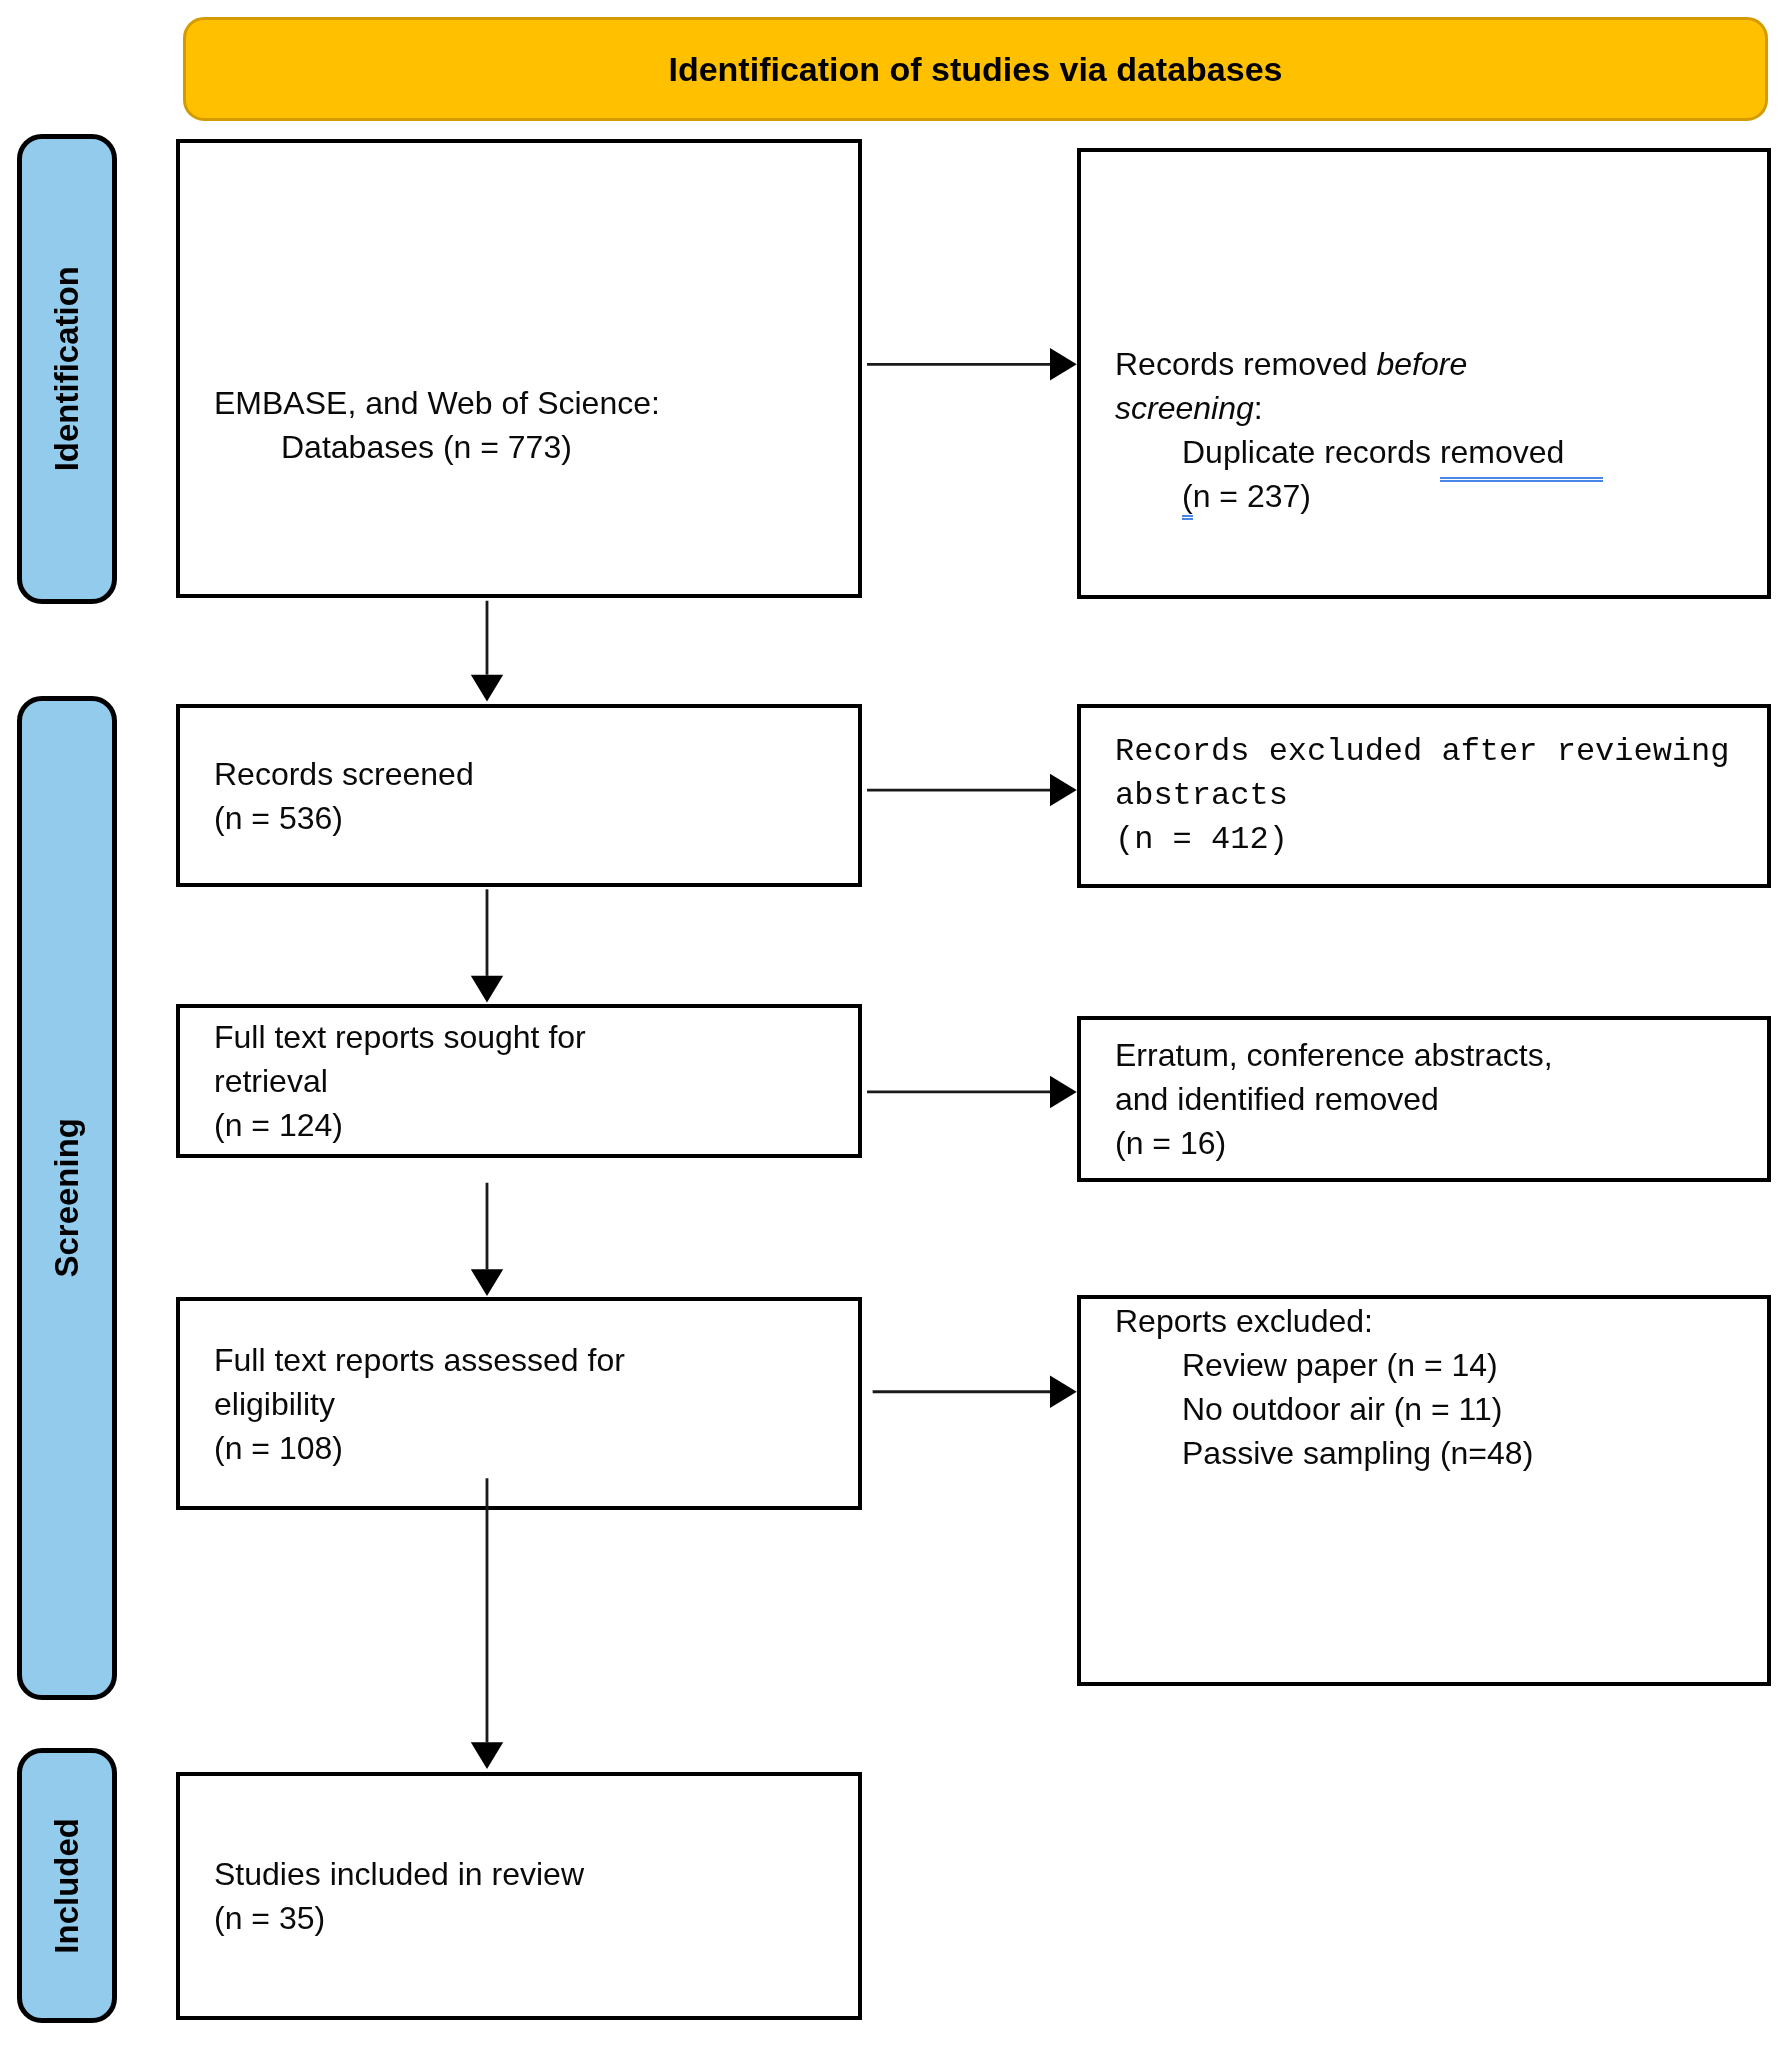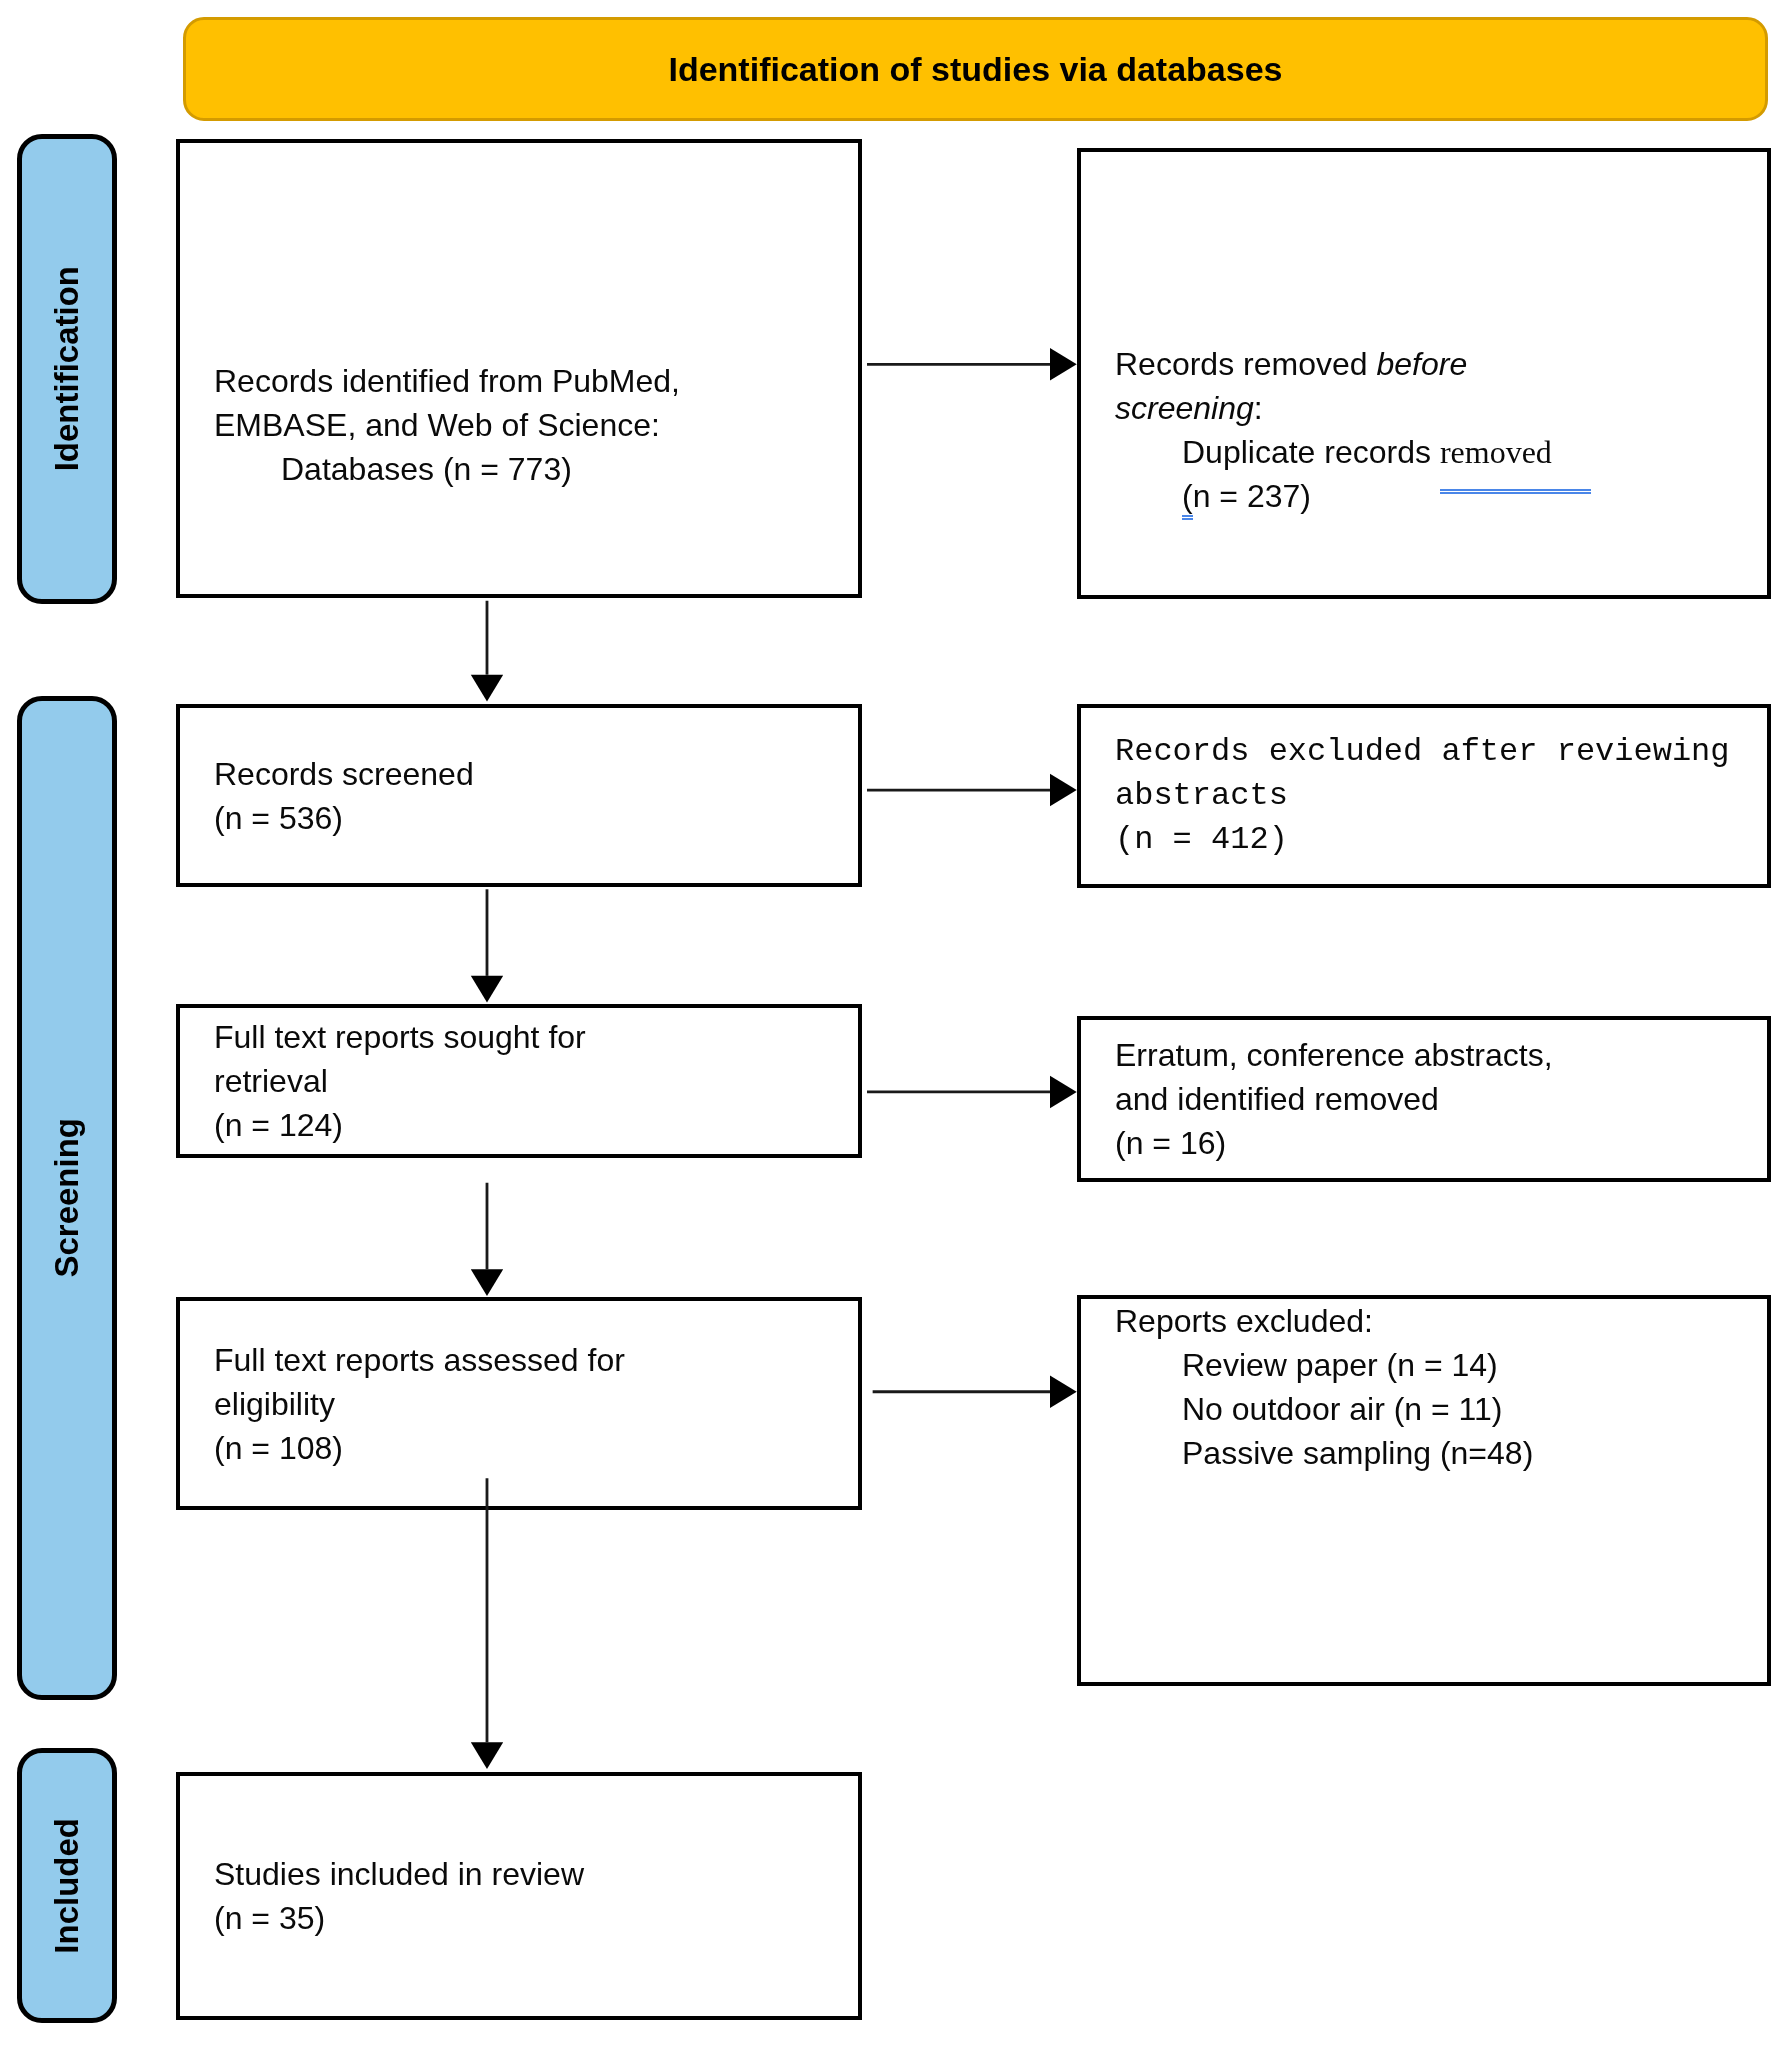--- a/index.html
+++ b/index.html
@@ -37,21 +37,21 @@
   
   .box {
     position:absolute; background:#fff;
     border:4.2px solid var(--diagram-border,#000); box-sizing:border-box;
     display:flex; flex-direction:column; justify-content:center;
   }
   .box .txt { padding:0 25px 0 34px; }
   .tline { font-size:32px; line-height:44px; }
   .indent { padding-left:67px; }
   .it { font-style:italic; }
-  .gram { border-bottom:5.6px double var(--grammar-underline,#4A86E8); padding-right:39px; padding-bottom:19px;font-family:Liberation Serif, serif; }
+  .gram { border-bottom:5.6px double var(--grammar-underline,#4A86E8); padding-right:39px; padding-bottom:7px; }
   .gram-mark { border-bottom:5.6px double var(--grammar-underline,#4A86E8); padding-bottom:1.4px; }
 
   #box-identified { left:176px; top:139px;  width:686px; height:459px; }
   #box-identified .txt { padding-top:113px; }
   #box-removed    { left:1077px; top:148px; width:694px; height:451px; }
   #box-removed .txt { padding-top:113px; }
   #box-screened   { left:176px; top:704px; width:686px; height:183px; }
   #box-excl-abs   { left:1077px; top:704px; width:694px; height:184px;font-family:Liberation Mono, monospace; }
   #box-sought     { left:176px; top:1004px; width:686px; height:154px; }
   #box-erratum    { left:1077px; top:1016px; width:694px; height:166px; }
@@ -78,21 +78,20 @@
   </div>
   <div class="stage stage-screening">
     <span class="vtext">Screening</span>
   </div>
   <div class="stage stage-included">
     <span class="vtext">Included</span>
   </div>
 
   <div class="box" id="box-identified">
     <div class="txt">
-      <div class="tline">Records identified from PubMed,</div>
       <div class="tline">EMBASE, and Web of Science:</div>
       <div class="tline indent">Databases (n = 773)</div>
     </div>
   </div>
 
   <div class="box" id="box-removed">
     <div class="txt">
       <div class="tline"><span>Records removed </span><span class="it">before</span></div>
       <div class="tline"><span class="it">screening</span><span>:</span></div>
       <div class="tline indent"><span>Duplicate records </span><span class="gram">removed</span></div>

